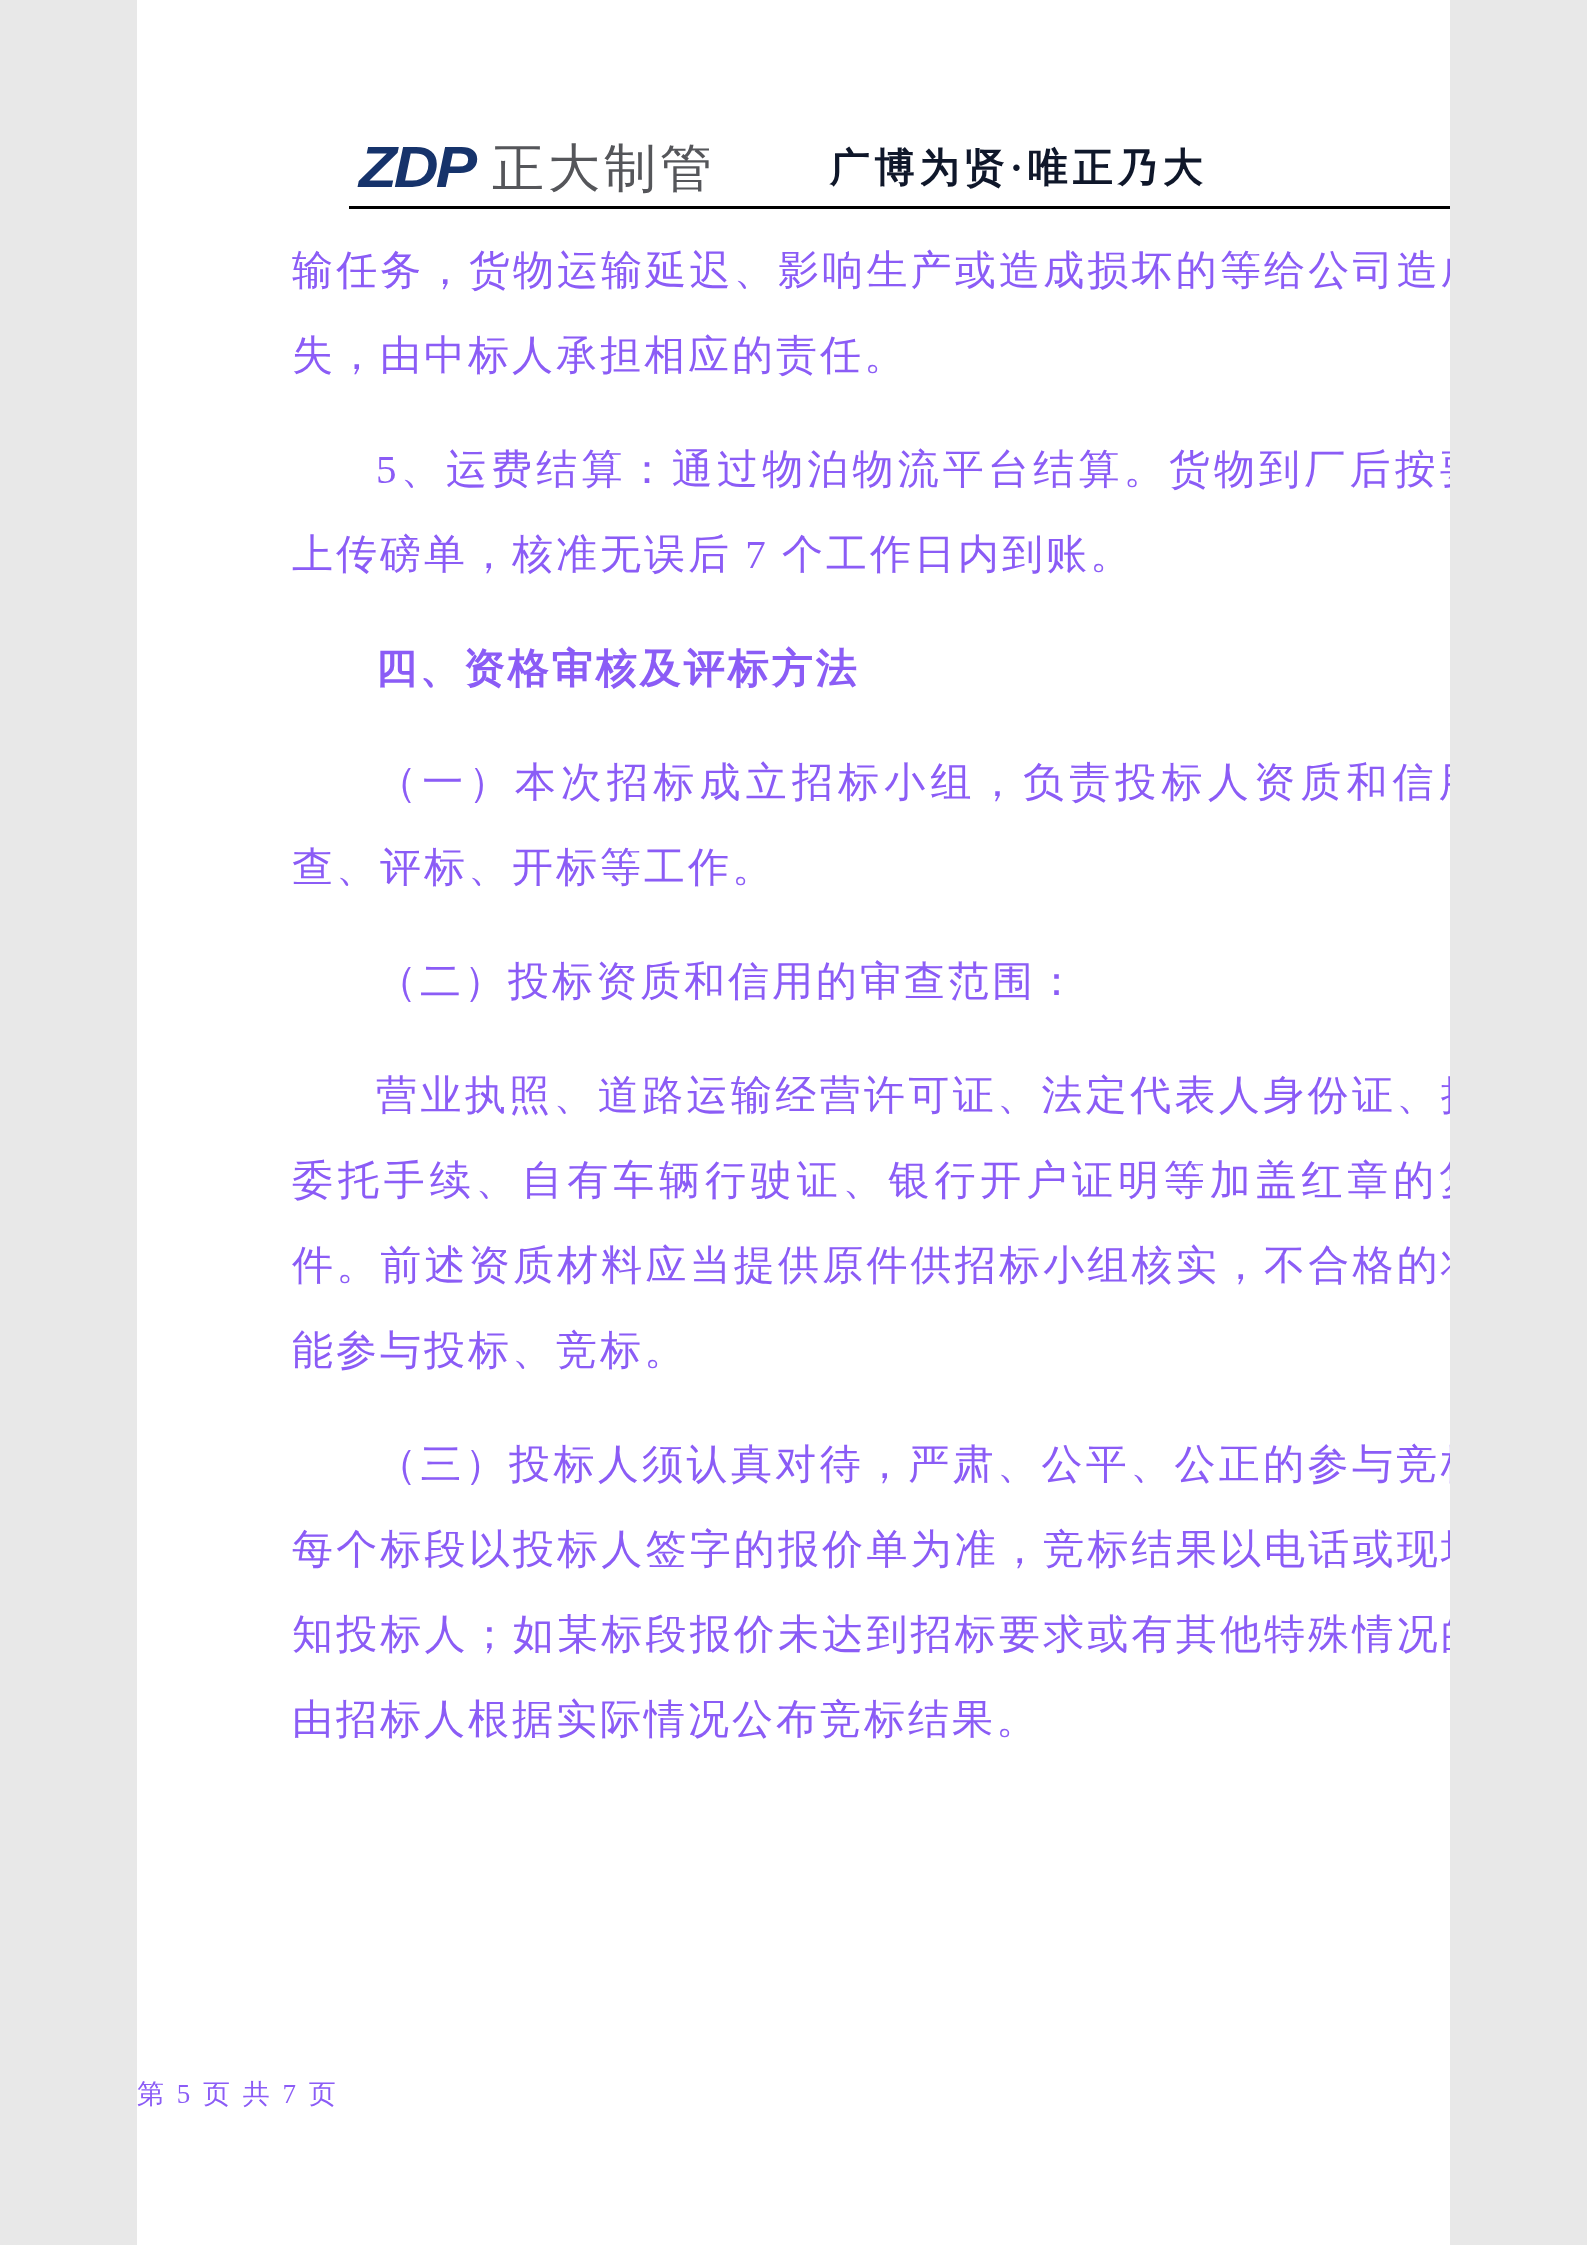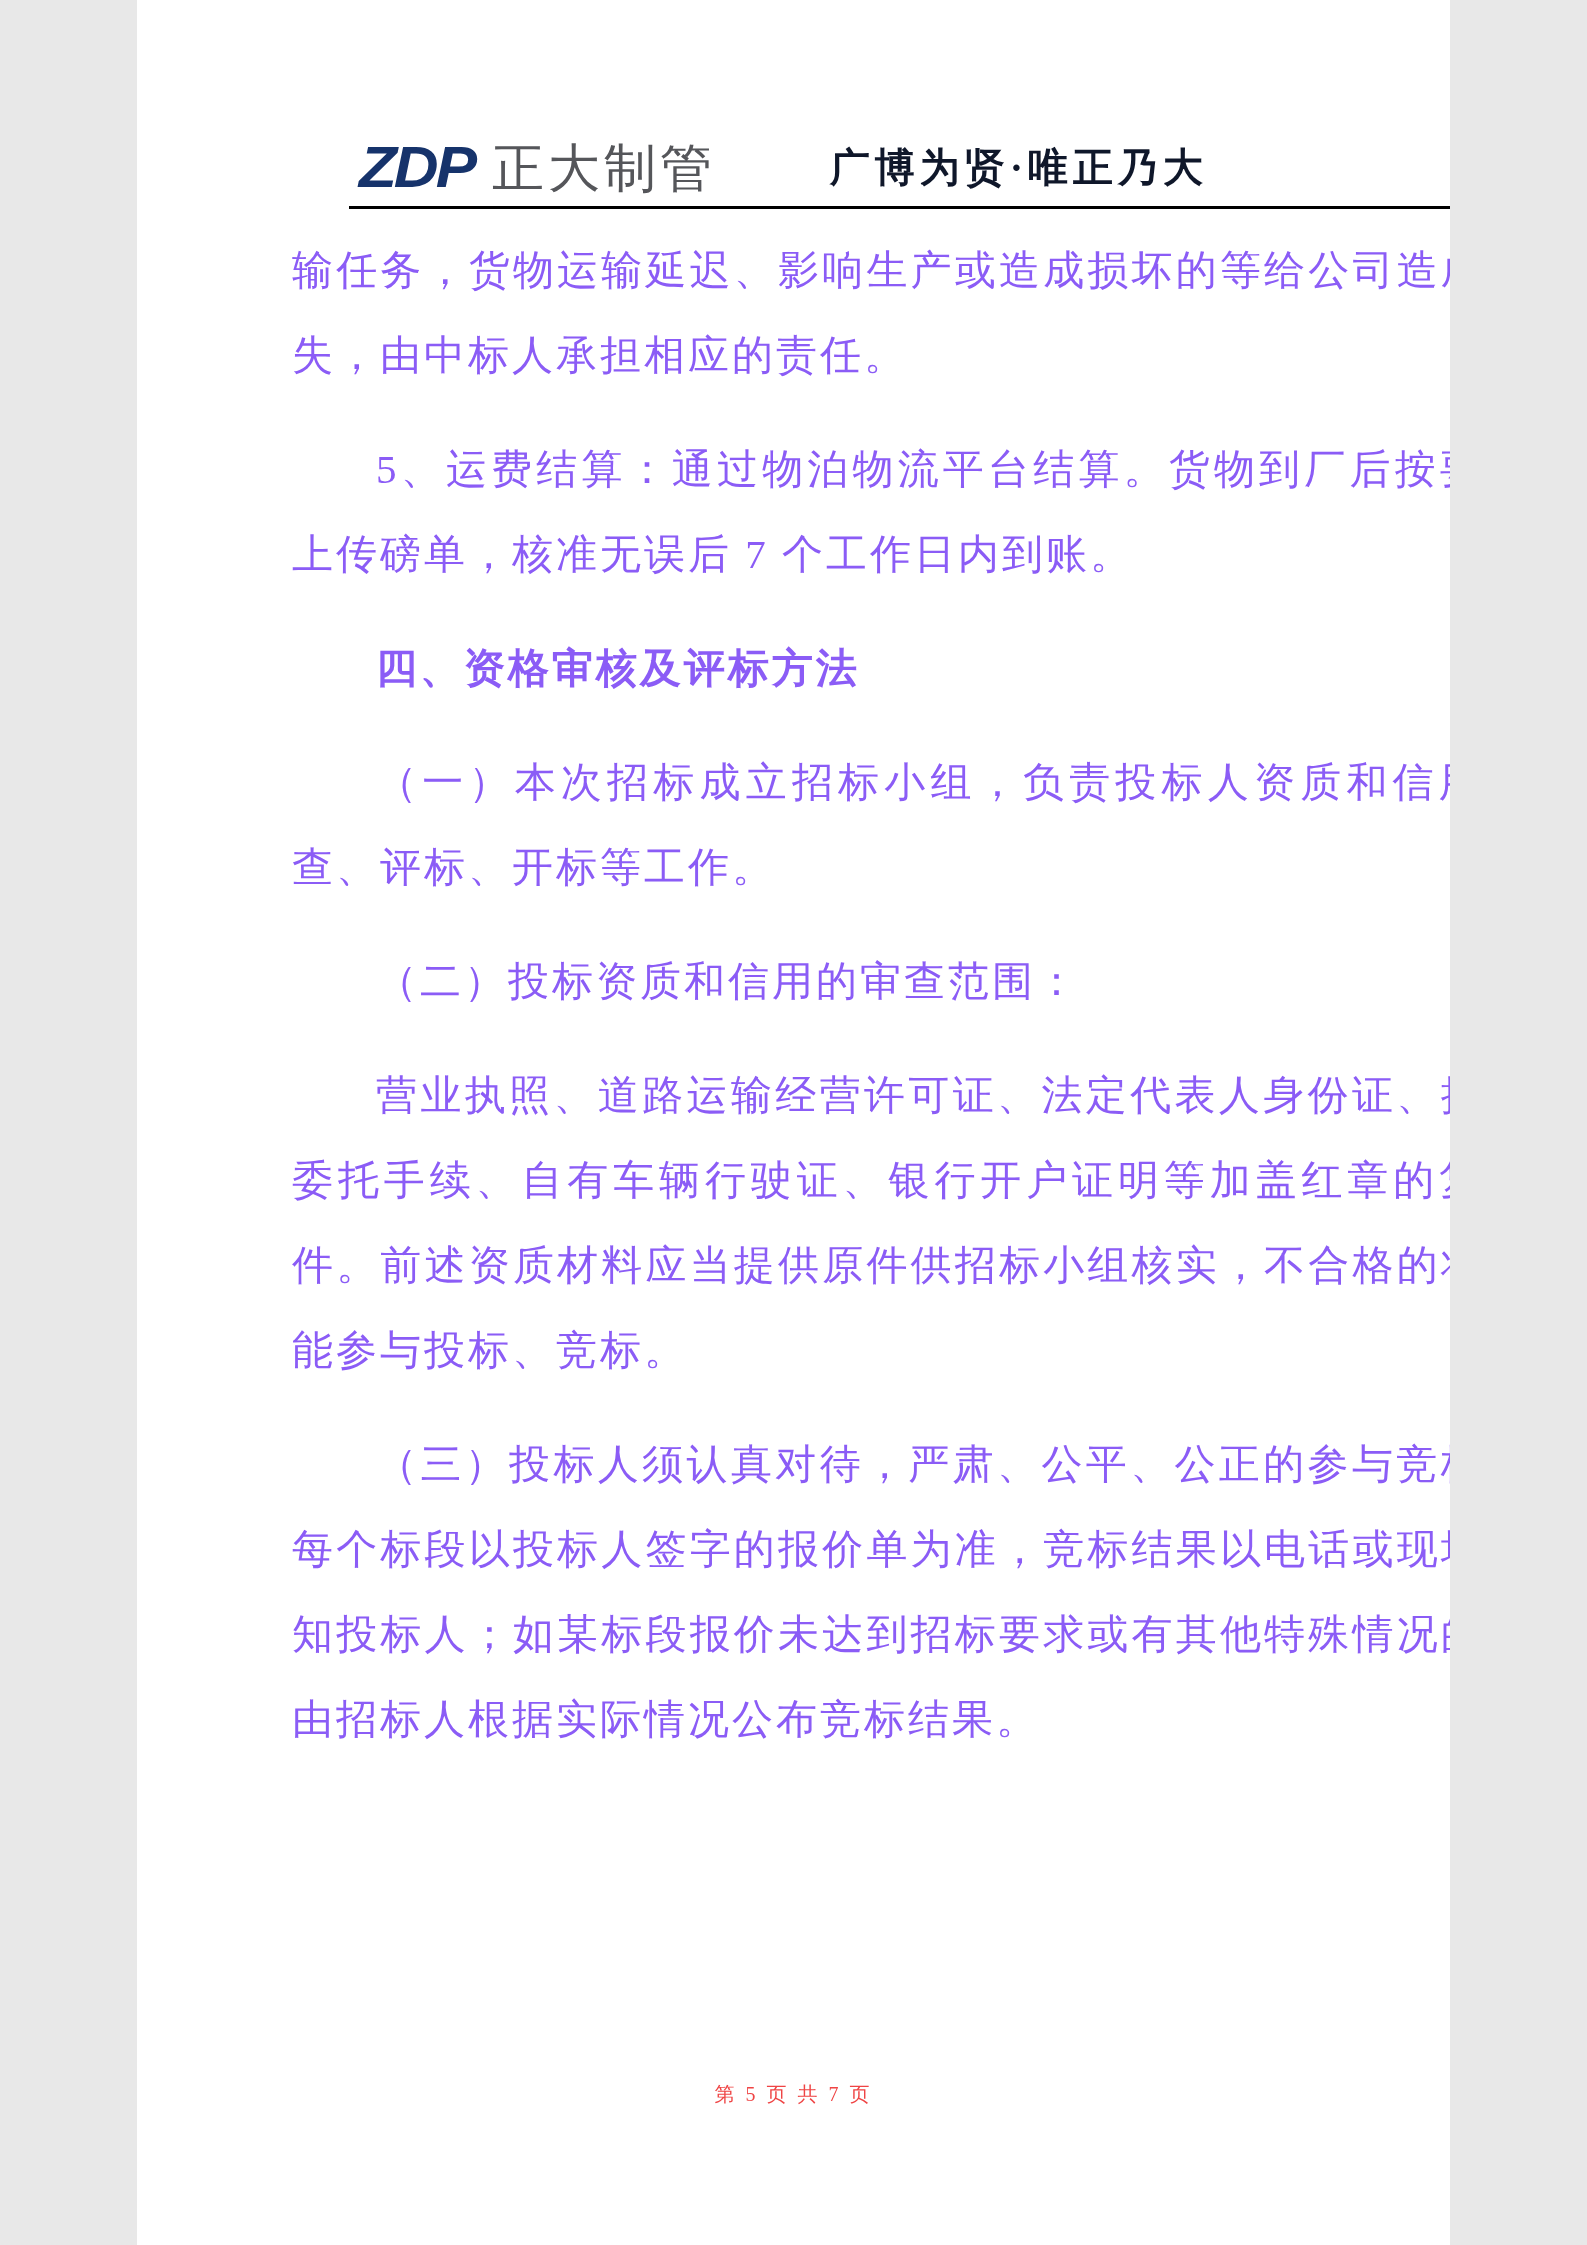--- a/index.html
+++ b/index.html
@@ -52,24 +52,24 @@
     color:#8b5cf6;
     text-align:justify;
     text-justify:inter-character;
   }
   .para{margin:0 0 29px 0;}
   .para.indent{text-indent:2.05em;}
   .para.bold{font-weight:700;}
   
   .footer{
     position:absolute;top:2078px;left:0;right:0;
-    text-align:center;
-    font-size:20px;line-height:32px;
+    text-align:left;
+    font-size:27px;line-height:32px;
     letter-spacing:3px;
-    color:#ef4444;
+    color:#8b5cf6;
   }
 </style>
 </head>
 <body>
 
 <div class="page">
 
   <div class="header">
     <div class="logo">
       <span class="logo-zdp">ZDP</span>

